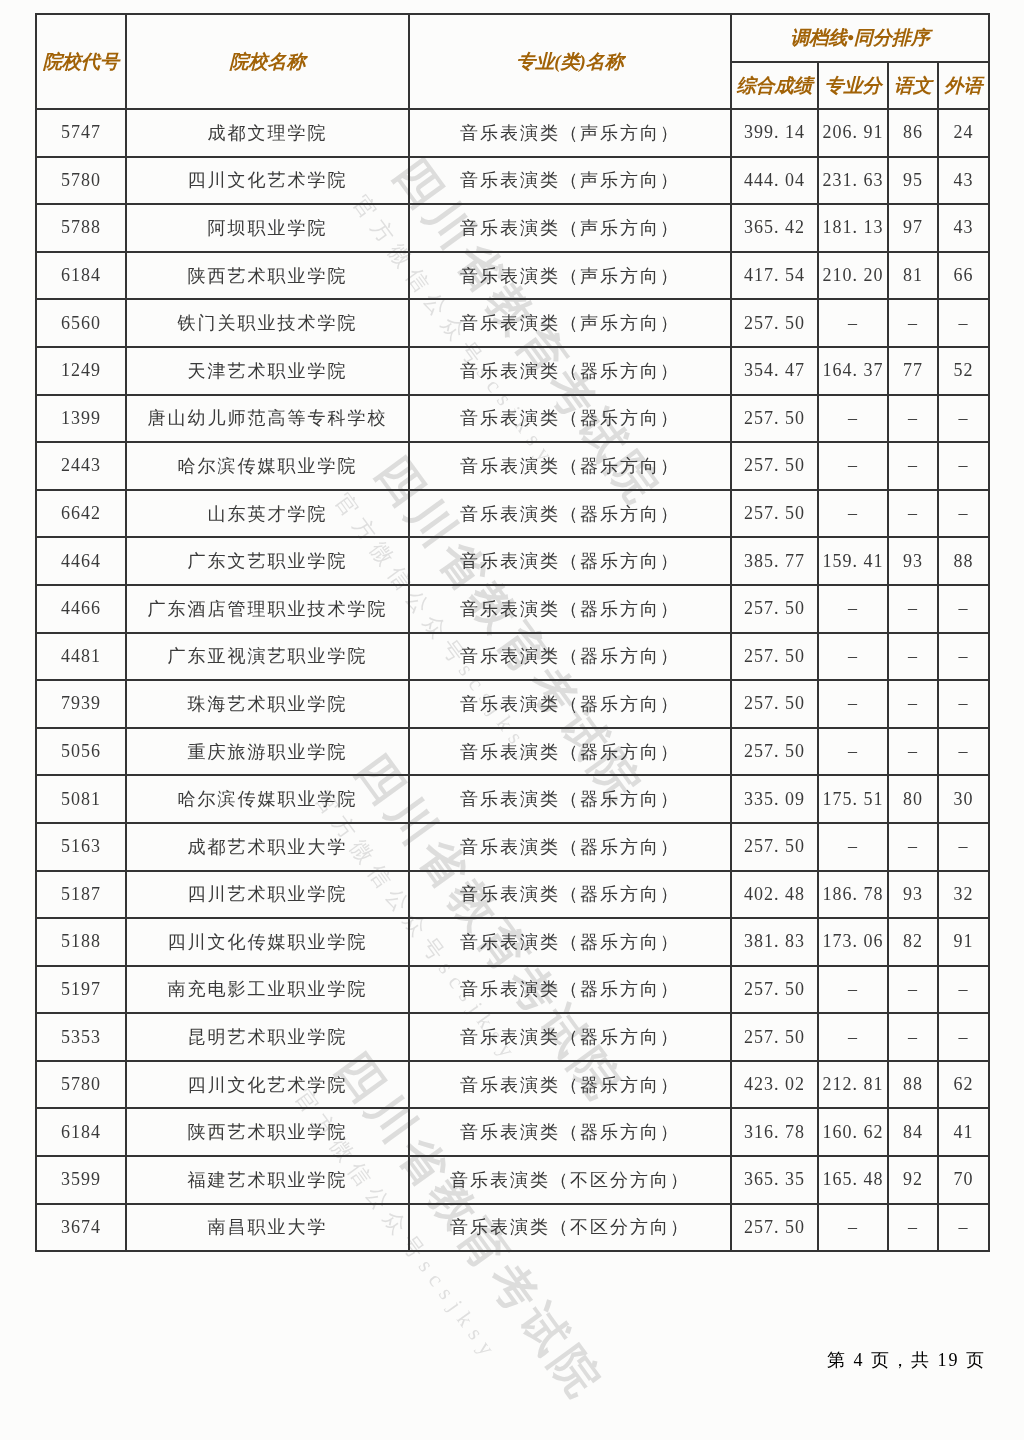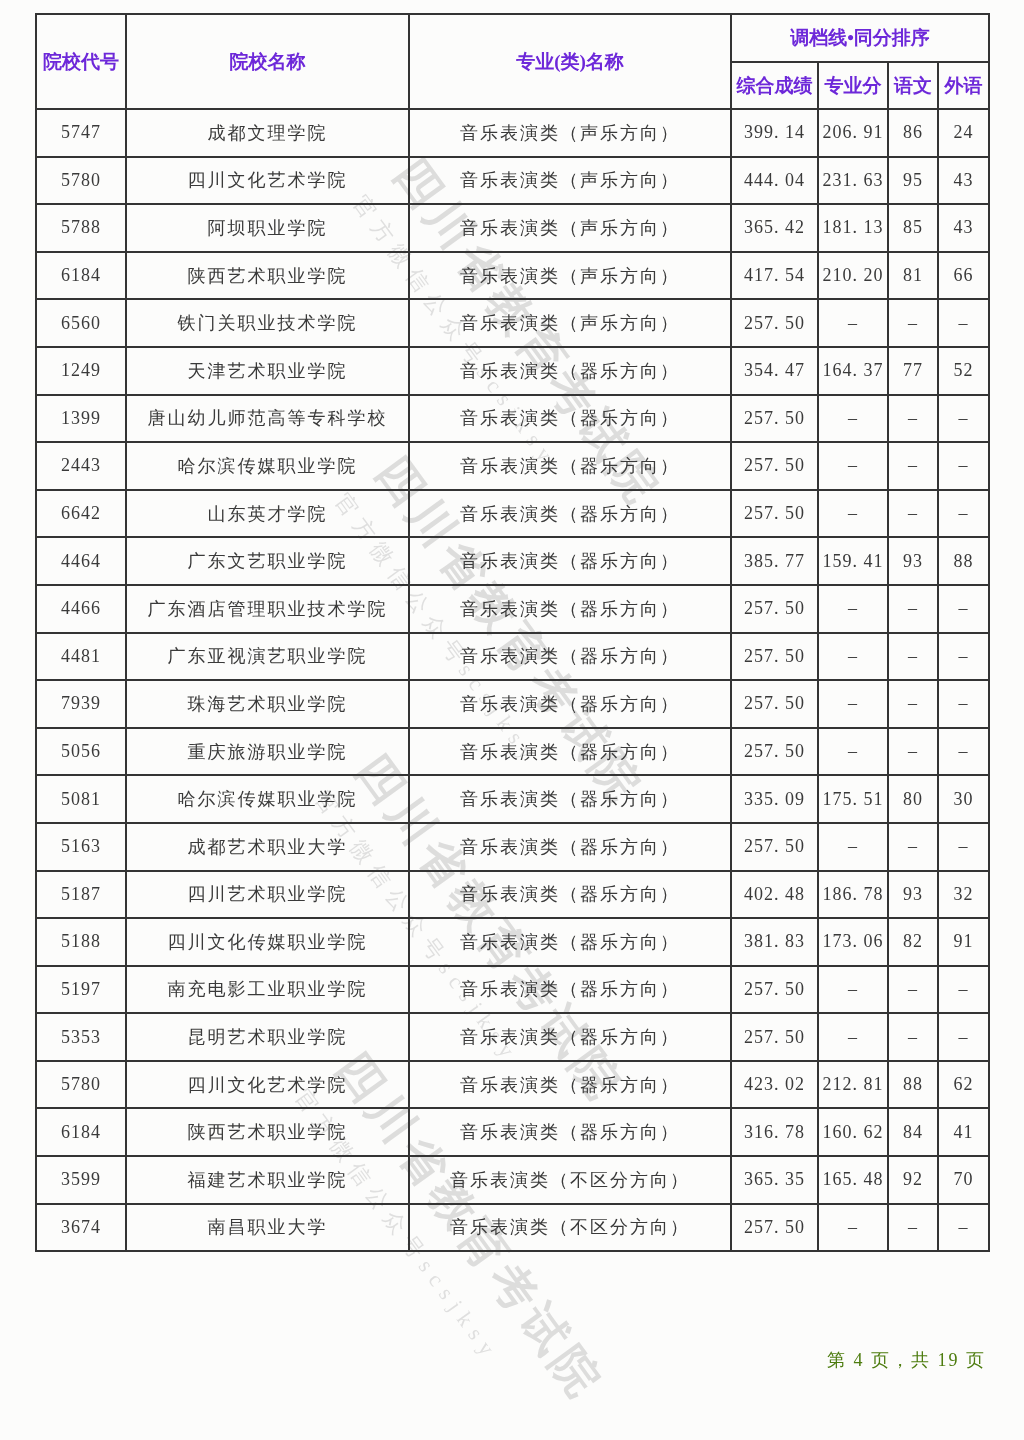--- a/index.html
+++ b/index.html
@@ -41,39 +41,40 @@
   table.scores th, table.scores td {
     border:2px solid #343434;
     text-align:center;
     vertical-align:middle;
     padding:0 2px;
     overflow:hidden;
   }
   table.scores thead th {
     font-weight:bold;
     font-size:19px;
-    color:#6d28d9;
+    color:#a16207;
+    font-style:italic;
   }
   tr.hdr-top  { height:48px; }
   tr.hdr-sub  { height:47px; }
   table.scores tbody td {
     height:45.6px;
     font-size:18px;
     color:#3a3a3a;
     letter-spacing:1px;
   }
   table.scores tbody td.c-school,
   table.scores tbody td.c-major { letter-spacing:2px; font-size:18px; }
 
   
   .footer {
     position:absolute;
     top:1348px; right:38px;
     font-size:18px;
-    color:#4d7c0f;
+    color:#000000;
     letter-spacing:2px;
     z-index:1;
   }
 </style>
 </head>
 <body>
 
 <div class="page">
 
   <div class="wm-layer">
@@ -137,21 +138,21 @@
           <td class="c-num">231. 63</td>
           <td class="c-num">95</td>
           <td class="c-num">43</td>
         </tr>
         <tr>
           <td class="c-code">5788</td>
           <td class="c-school">阿坝职业学院</td>
           <td class="c-major">音乐表演类（声乐方向）</td>
           <td class="c-num">365. 42</td>
           <td class="c-num">181. 13</td>
-          <td class="c-num">85</td>
+          <td class="c-num">97</td>
           <td class="c-num">43</td>
         </tr>
         <tr>
           <td class="c-code">6184</td>
           <td class="c-school">陕西艺术职业学院</td>
           <td class="c-major">音乐表演类（声乐方向）</td>
           <td class="c-num">417. 54</td>
           <td class="c-num">210. 20</td>
           <td class="c-num">81</td>
           <td class="c-num">66</td>

